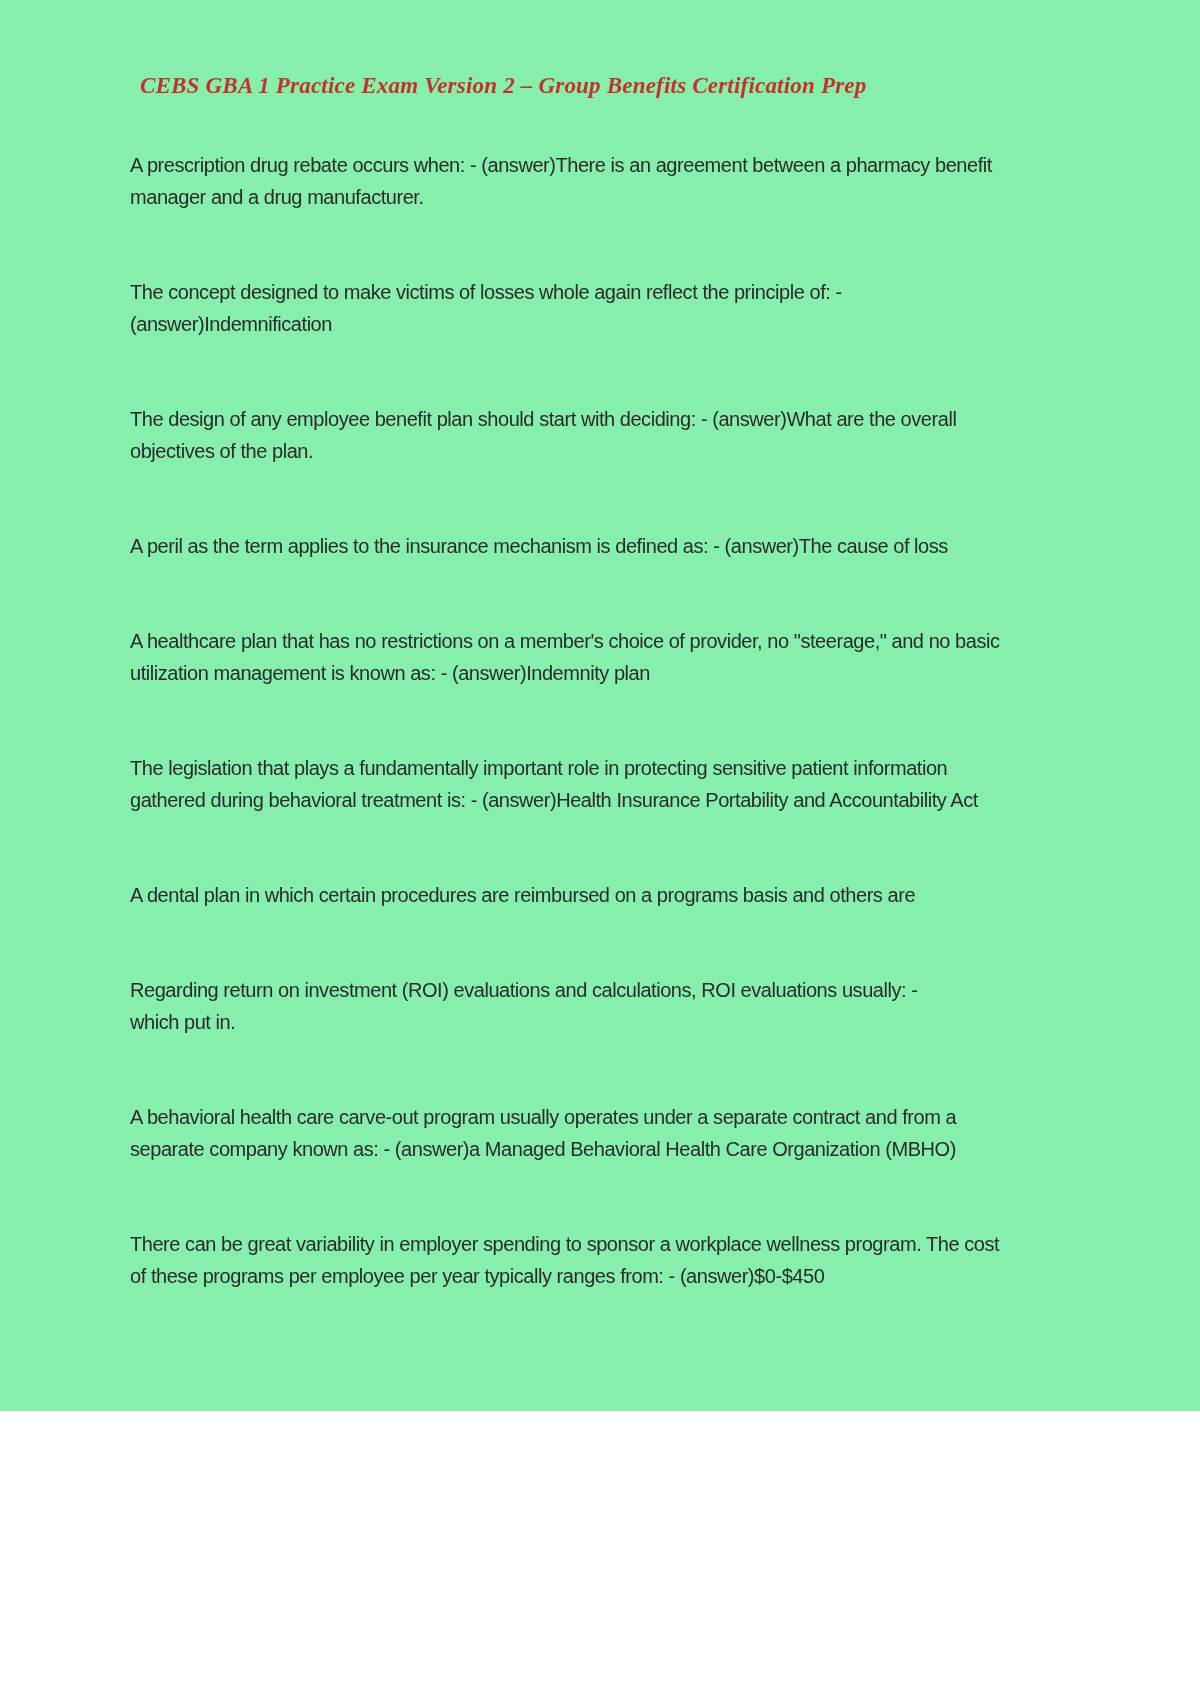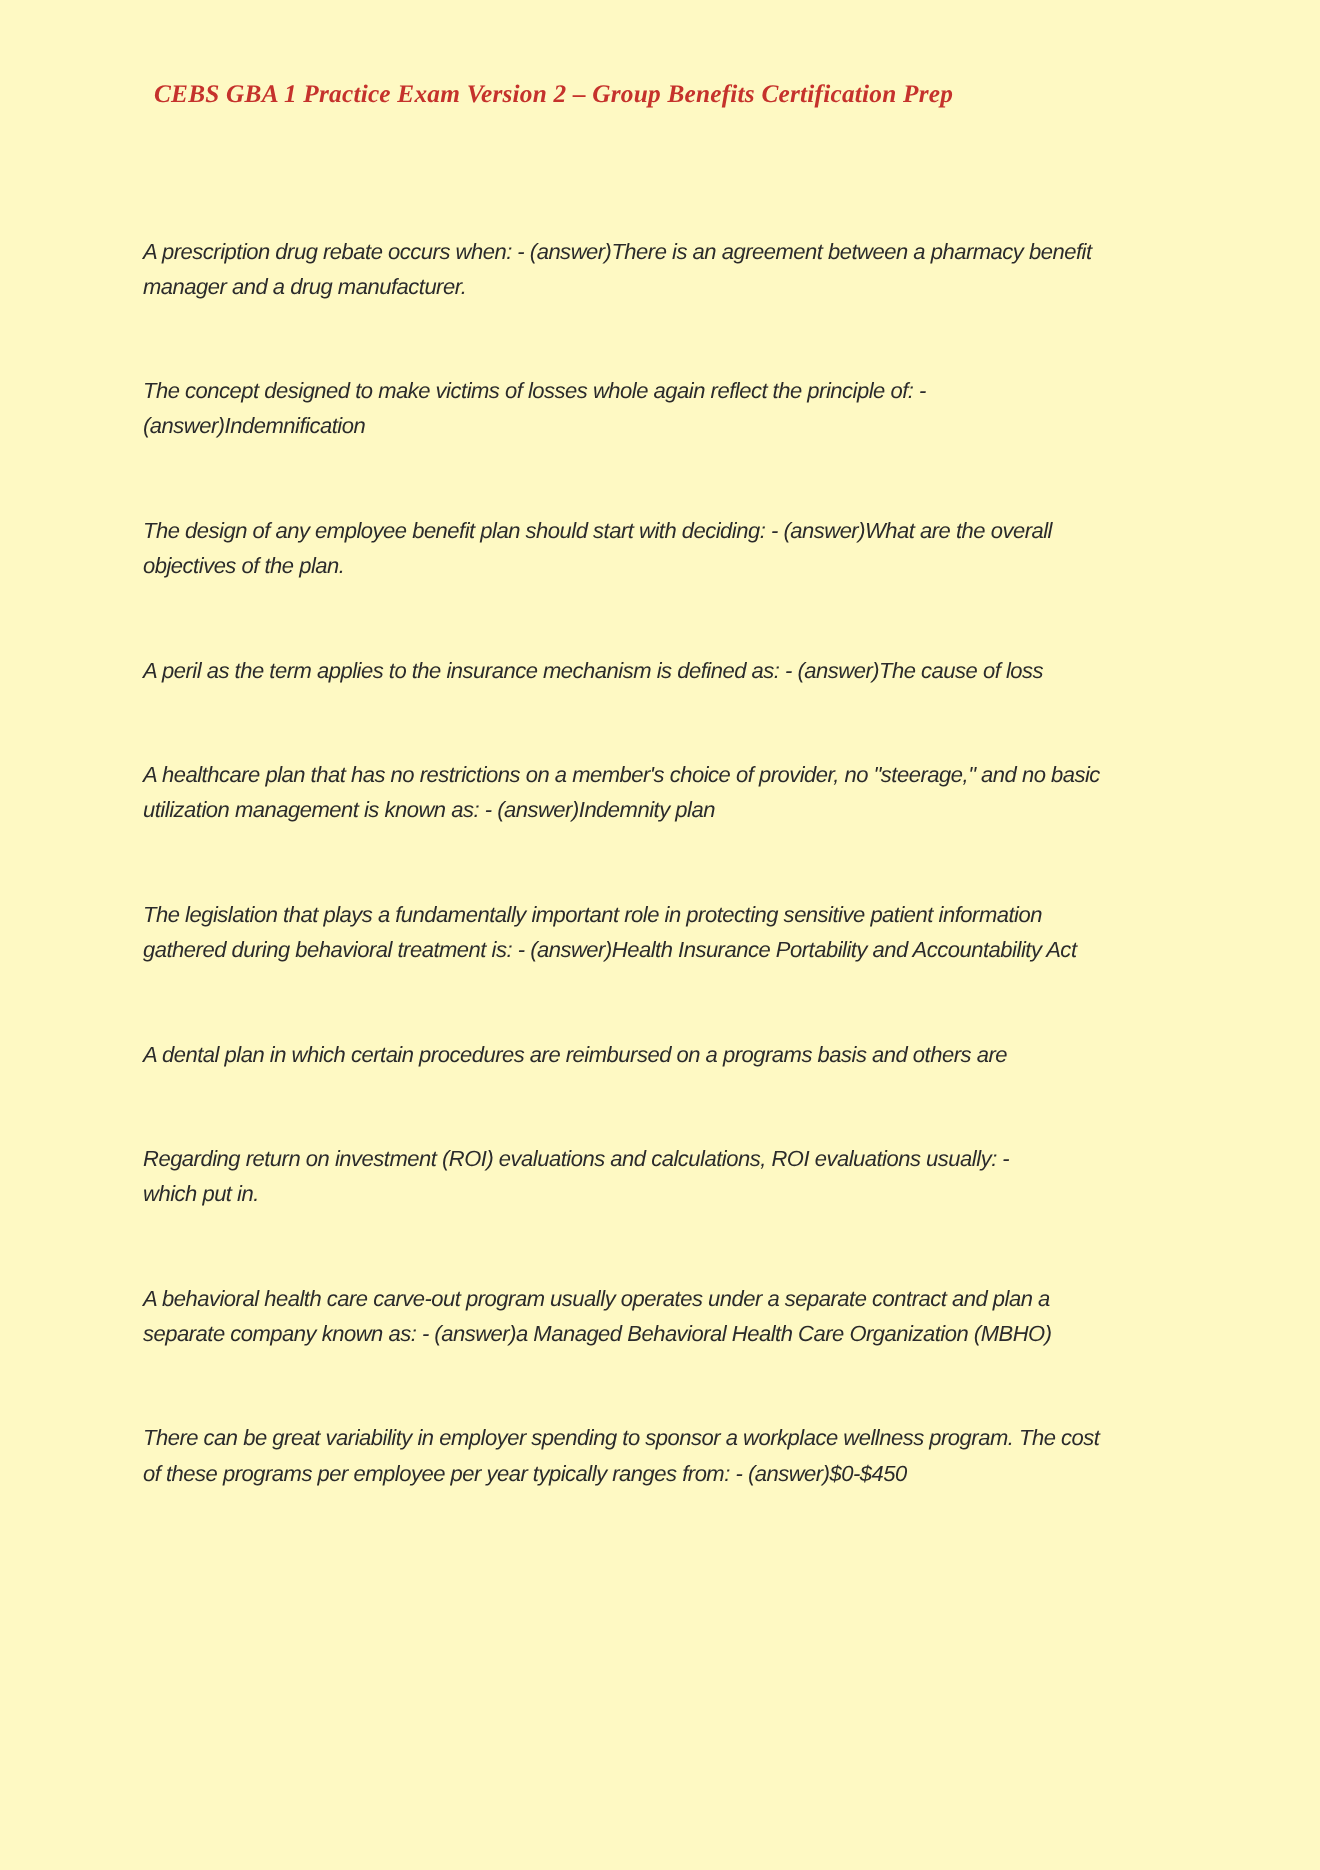--- a/index.html
+++ b/index.html
@@ -3,40 +3,39 @@
 <meta charset="utf-8">
 <style>
   html, body {
     margin: 0;
     padding: 0;
     background: #ffffff;
   }
   .page {
     position: relative;
     width: 1200px;
-    height: 1700px;
-    background: #fef9c3;
+    height: 1411px;
+    background: #86efac;
     overflow: hidden;
     font-family: "Liberation Sans", sans-serif;
   }
   .doc-title {
     margin: 70px 0 0 140px;
     font-family: "Liberation Serif", serif;
     font-style: italic;
     font-weight: bold;
     font-size: 23px;
     line-height: 32px;
     color: #c5322c;
     letter-spacing: 0.2px;
     white-space: nowrap;
   }
   .qa-list {
-    margin: 111px 0 0 130px;
+    margin: 47px 0 0 130px;
     width: 960px;
-    font-style: italic;
   }
   .qa-paragraph {
     margin: 0 0 63px 0;
   }
   .qa-line {
     font-size: 20px;
     line-height: 32px;
     letter-spacing: -0.45px;
     color: #2b2b2b;
     white-space: nowrap;
@@ -73,21 +72,21 @@
         <div class="qa-line">gathered during behavioral treatment is: - (answer)Health Insurance Portability and Accountability Act</div>
       </div>
       <div class="qa-paragraph">
         <div class="qa-line">A dental plan in which certain procedures are reimbursed on a programs basis and others are</div>
       </div>
       <div class="qa-paragraph">
         <div class="qa-line">Regarding return on investment (ROI) evaluations and calculations, ROI evaluations usually: -</div>
         <div class="qa-line">which put in.</div>
       </div>
       <div class="qa-paragraph">
-        <div class="qa-line">A behavioral health care carve-out program usually operates under a separate contract and plan a</div>
+        <div class="qa-line">A behavioral health care carve-out program usually operates under a separate contract and from a</div>
         <div class="qa-line">separate company known as: - (answer)a Managed Behavioral Health Care Organization (MBHO)</div>
       </div>
       <div class="qa-paragraph">
         <div class="qa-line">There can be great variability in employer spending to sponsor a workplace wellness program. The cost</div>
         <div class="qa-line">of these programs per employee per year typically ranges from: - (answer)$0-$450</div>
       </div>
     </div>
 </div>
 
 </body></html>

